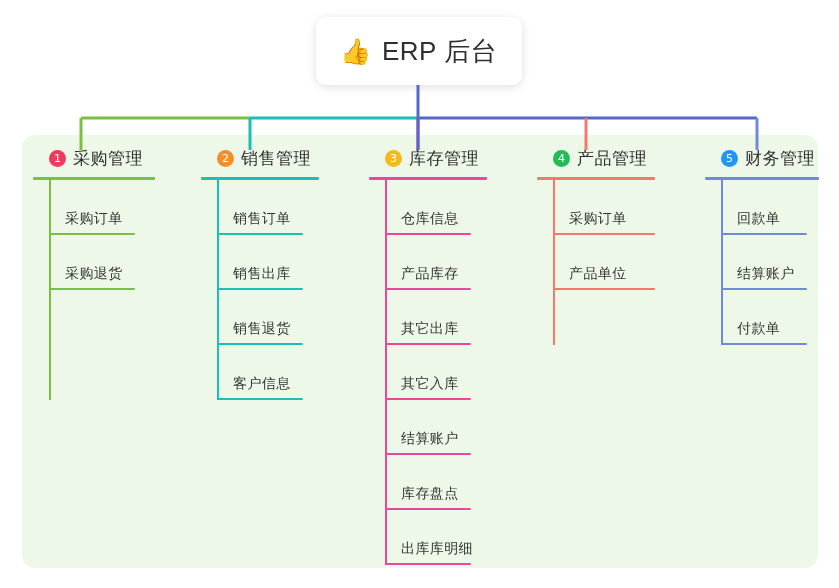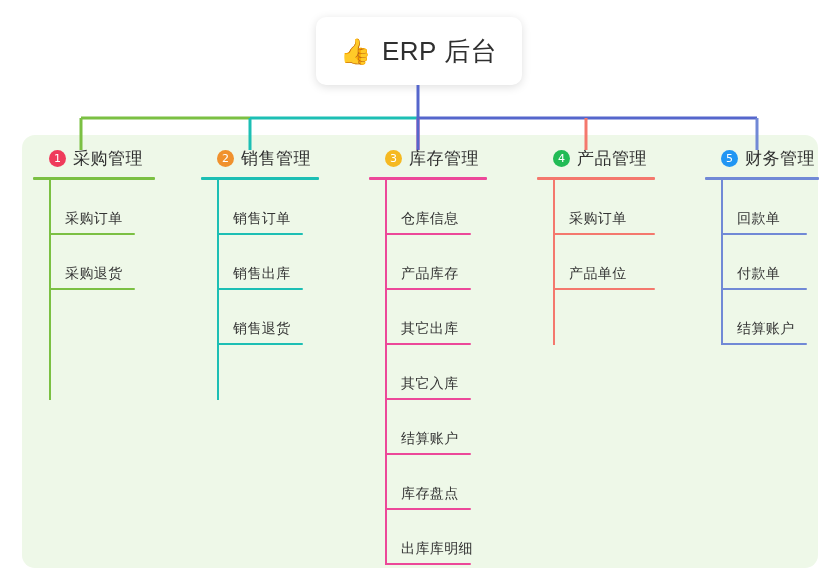--- a/index.html
+++ b/index.html
@@ -201,20 +201,24 @@
             <div class="leaf-underline" style="background: rgb(28, 191, 180); width: 86px;"></div>
           </div>
           <div class="leaf">
             <span class="leaf-label">销售出库</span>
             <div class="leaf-underline" style="background: rgb(28, 191, 180); width: 86px;"></div>
           </div>
           <div class="leaf">
             <span class="leaf-label">销售退货</span>
             <div class="leaf-underline" style="background: rgb(28, 191, 180); width: 86px;"></div>
           </div>
+          <div class="leaf">
+            <span class="leaf-label">客户信息</span>
+            <div class="leaf-underline" style="background: rgb(28, 191, 180); width: 86px;"></div>
+          </div>
         </div>
       </div>
       <div class="column" style="left: 369px;">
         <div class="col-header">
           <span class="badge" style="background: rgb(245, 185, 33);">3</span>
           <span class="col-title">库存管理</span>
         </div>
         <div class="col-underline" style="background: rgb(236, 72, 153); width: 118px; margin-left: 0px;"></div>
         <div class="leaf-list">
           <div class="leaf-spine" style="background: rgb(236, 72, 153); height: 385px;"></div>
@@ -272,24 +276,24 @@
           <span class="col-title">财务管理</span>
         </div>
         <div class="col-underline" style="background: rgb(113, 137, 214); width: 114px; margin-left: 0px;"></div>
         <div class="leaf-list">
           <div class="leaf-spine" style="background: rgb(113, 137, 214); height: 165px;"></div>
           <div class="leaf">
             <span class="leaf-label">回款单</span>
             <div class="leaf-underline" style="background: rgb(113, 137, 214); width: 86px;"></div>
           </div>
           <div class="leaf">
+            <span class="leaf-label">结算账户</span>
+            <div class="leaf-underline" style="background: rgb(113, 137, 214); width: 86px;"></div>
+          </div>
+          <div class="leaf">
             <span class="leaf-label">付款单</span>
             <div class="leaf-underline" style="background: rgb(113, 137, 214); width: 86px;"></div>
           </div>
-          <div class="leaf">
-            <span class="leaf-label">结算账户</span>
-            <div class="leaf-underline" style="background: rgb(113, 137, 214); width: 86px;"></div>
-          </div>
         </div>
       </div>
     </div>
 
 </div>
 
 </body></html>

